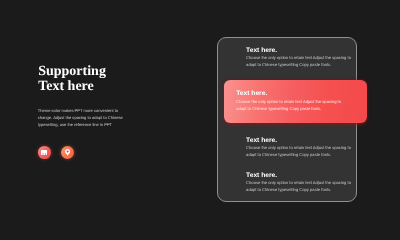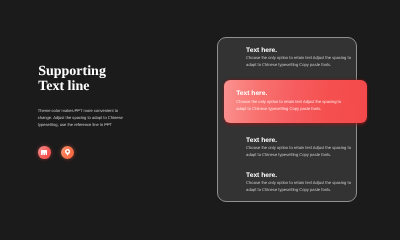--- a/index.html
+++ b/index.html
@@ -33,21 +33,21 @@
            box-shadow:0 1.4px 3.2px rgba(150,25,25,0.62), 0 -0.8px 2.4px rgba(120,20,20,0.42);}
   .redcard .card-title{color:#ffffff;}
   .redcard .card-body{color:#ffe8e7;margin-top:2.1px;}
 </style>
 </head>
 <body>
 
 <div class="slide">
   <div class="headline">
     <div>Supporting</div>
-    <div>Text line</div>
+    <div>Text here</div>
   </div>
   <div class="body-copy">
     <div>Theme color makes PPT more convenient to</div>
     <div>change. Adjust the spacing to adapt to Chinese</div>
     <div>typesetting, use the reference line in PPT</div>
   </div>
   <div class="icons">
     <div class="icon-circle icon-red">
       <svg width="6.1" height="4.9" viewBox="0 0 61 49">
         <rect x="0" y="0" width="61" height="49" rx="4.5" fill="#ffffff"></rect>

